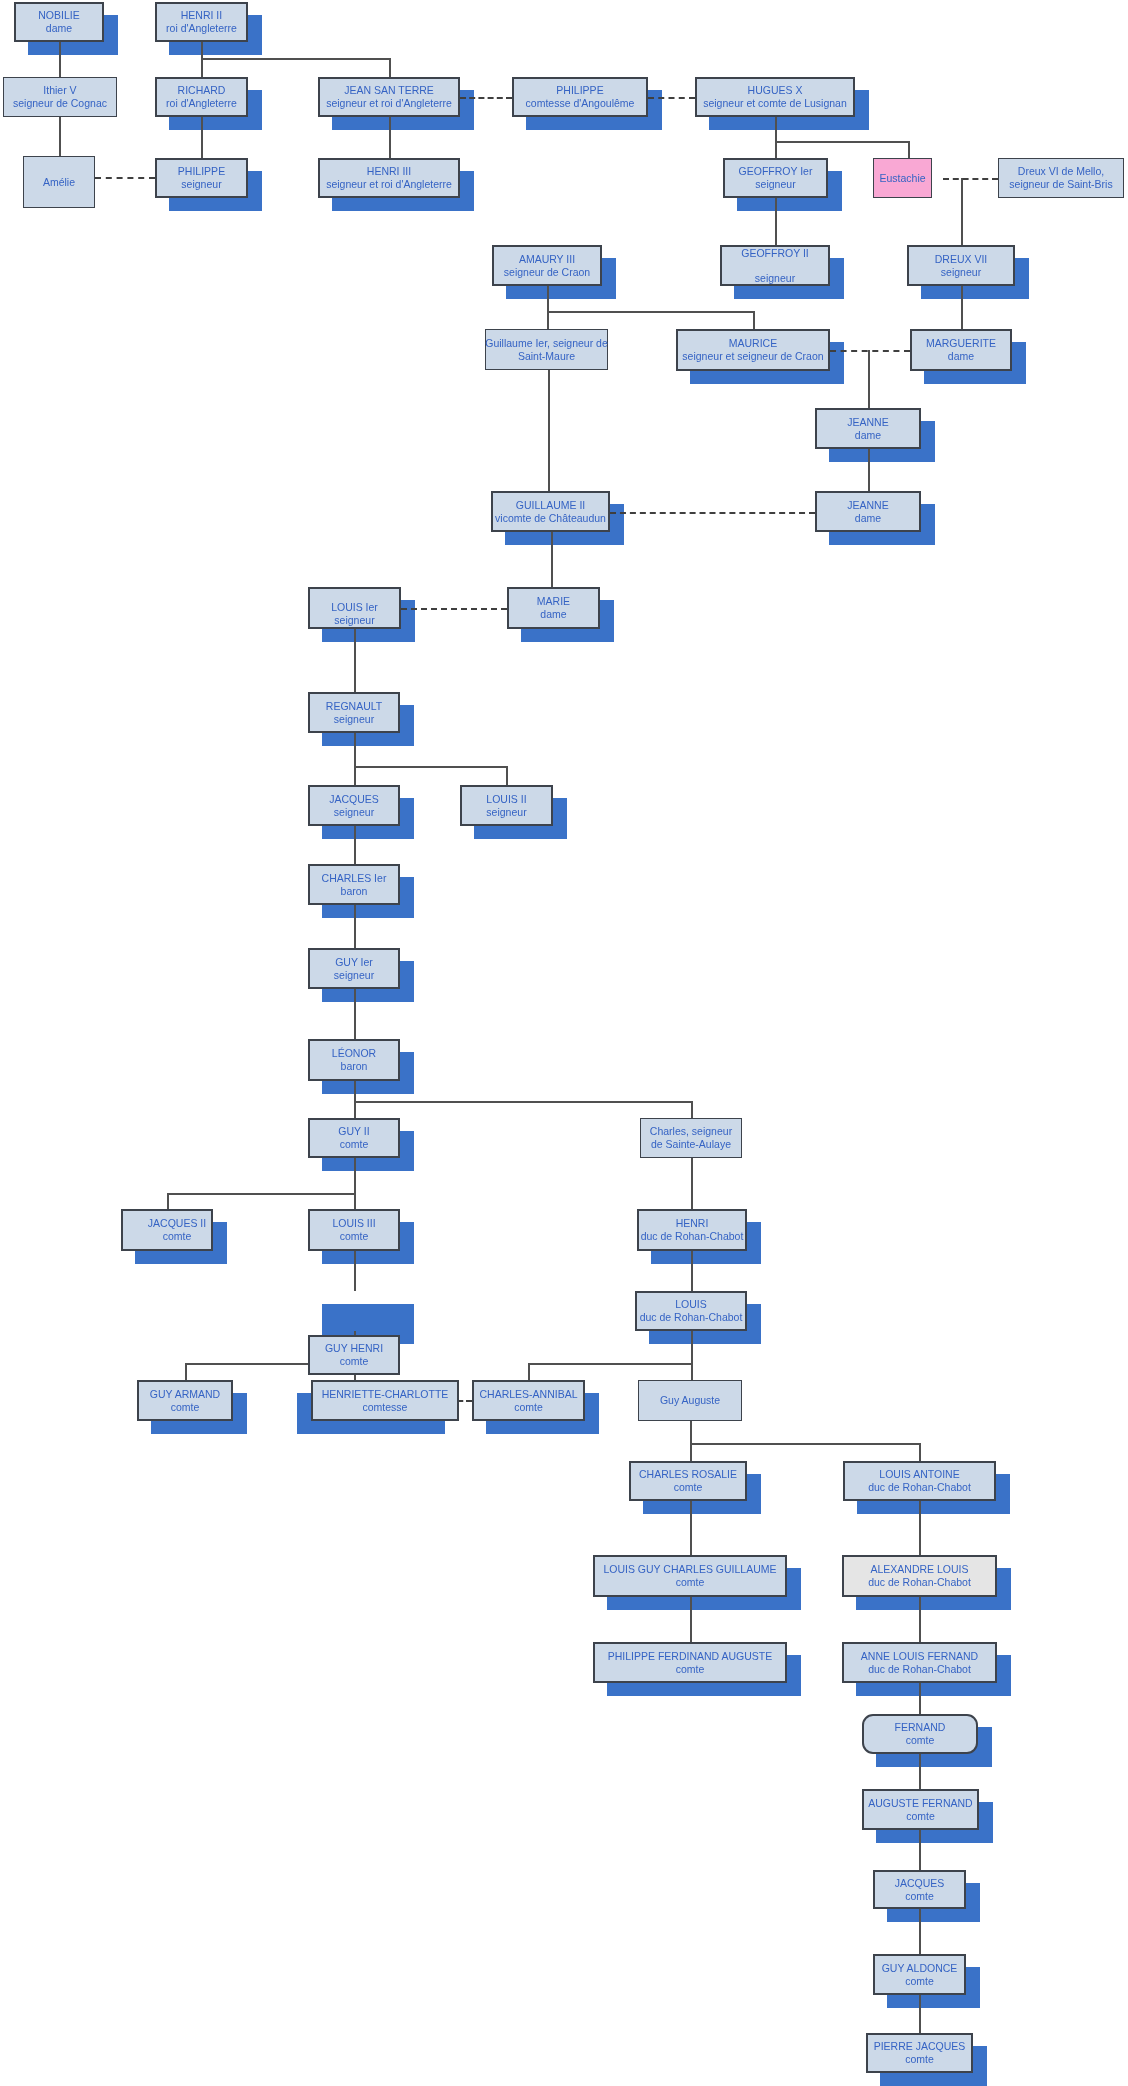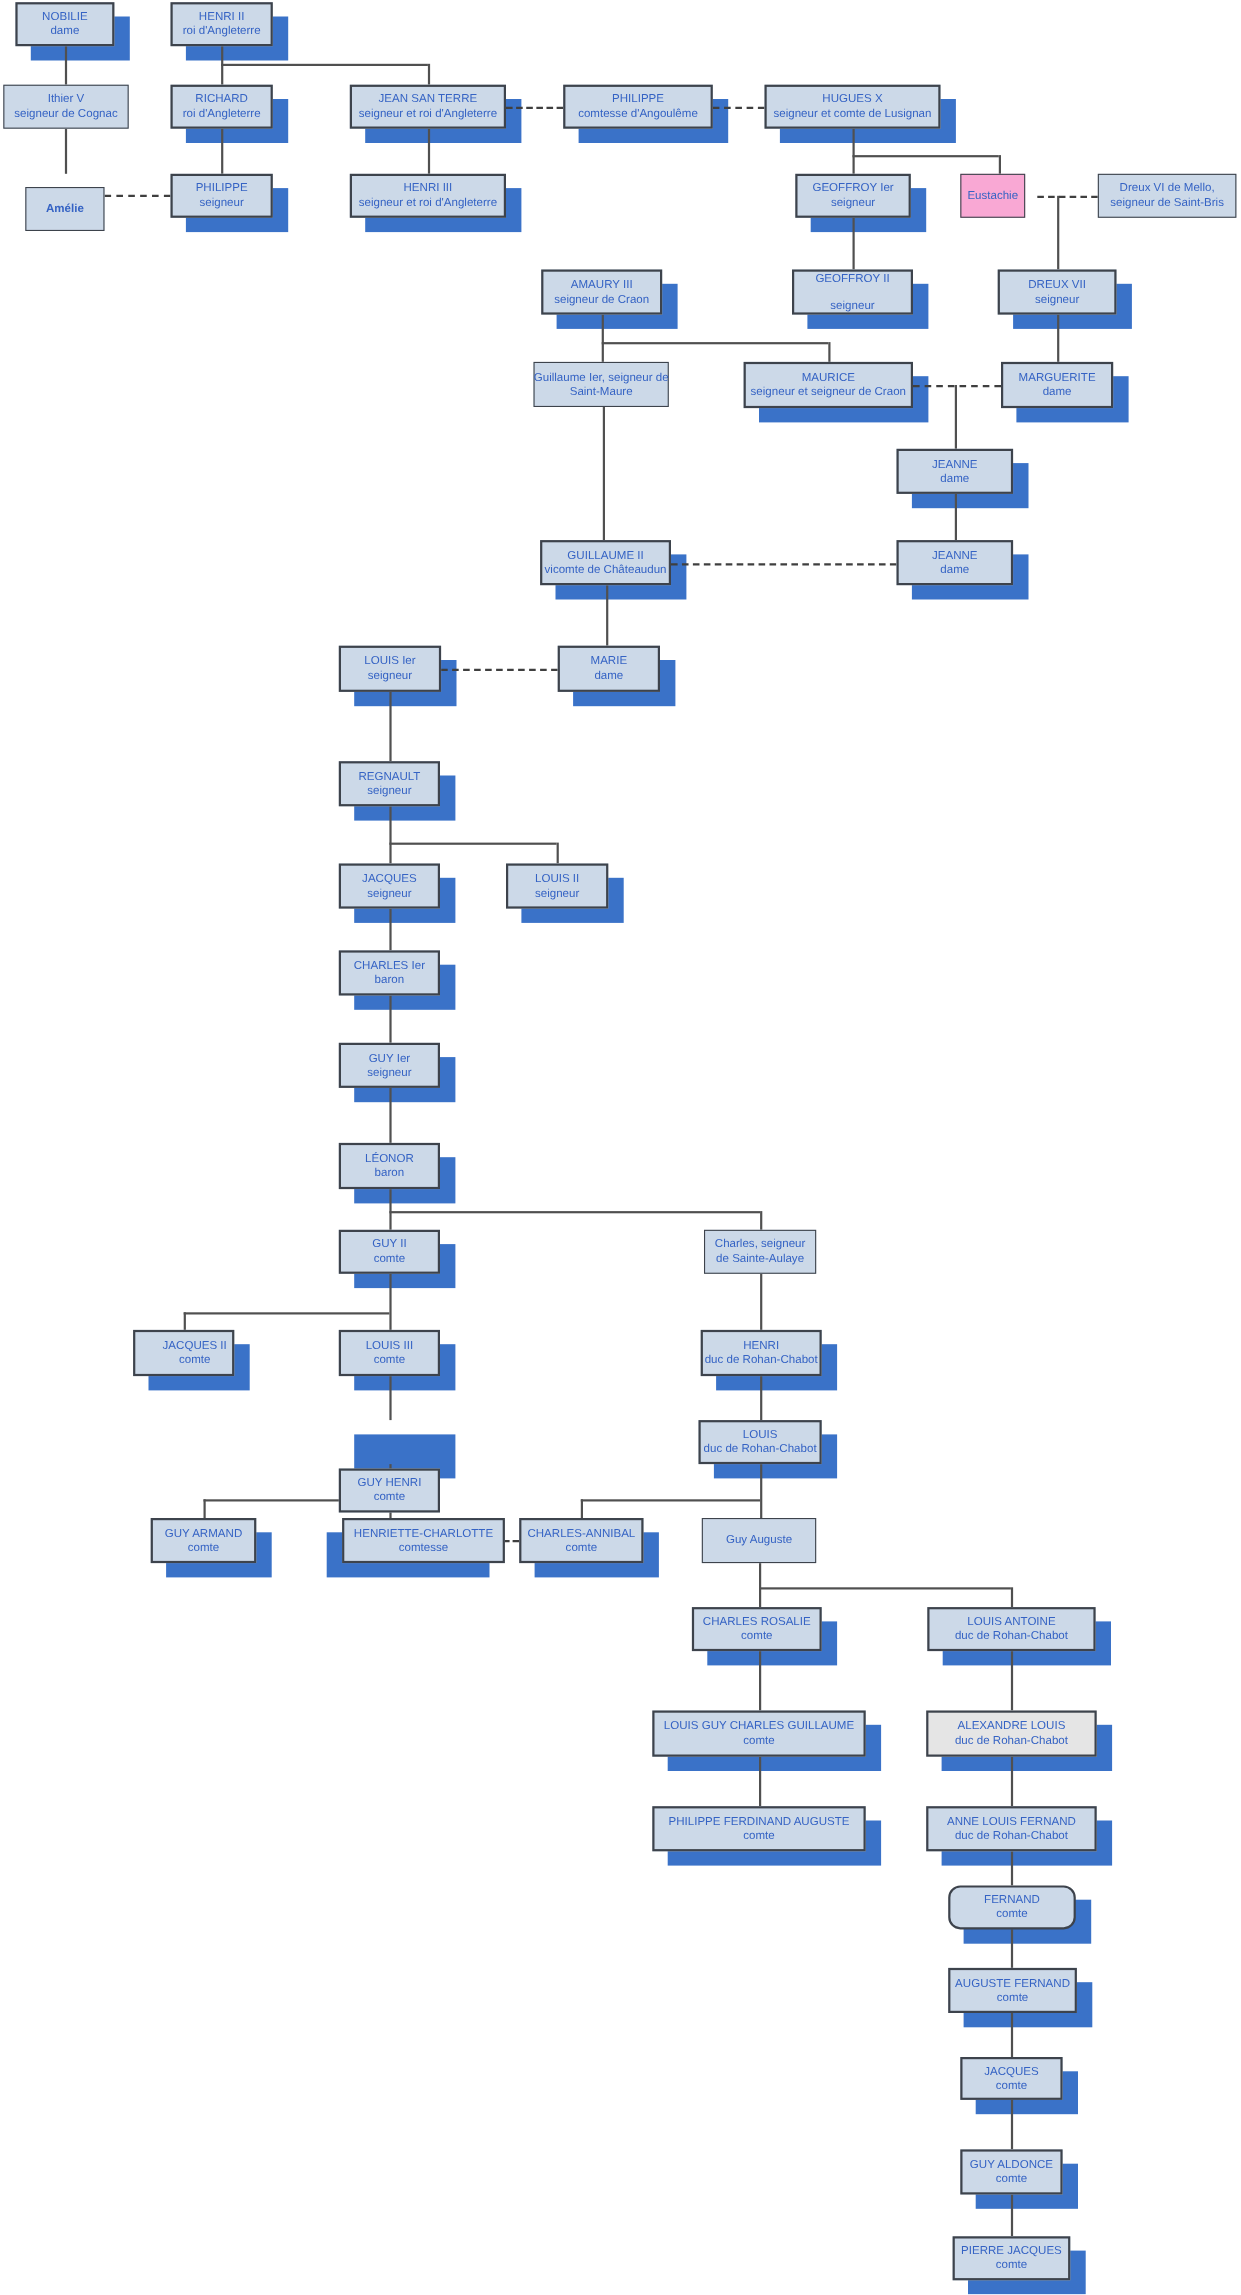--- a/index.html
+++ b/index.html
@@ -128,21 +128,21 @@
     <div class="shadow" style="left: 526px; top: 90px; width: 136px; height: 40px; background: rgb(58, 114, 200);"></div>
     <div class="node" style="left: 512px; top: 77px; width: 136px; height: 40px; background: rgb(204, 217, 232); border-color: rgb(61, 67, 76); color: rgb(53, 99, 196);">
       <span>PHILIPPE</span>
       <span>comtesse d'Angoulême</span>
     </div>
     <div class="shadow" style="left: 709px; top: 90px; width: 160px; height: 40px; background: rgb(58, 114, 200);"></div>
     <div class="node" style="left: 695px; top: 77px; width: 160px; height: 40px; background: rgb(204, 217, 232); border-color: rgb(61, 67, 76); color: rgb(53, 99, 196);">
       <span>HUGUES X</span>
       <span>seigneur et comte de Lusignan</span>
     </div>
-    <div class="node noshadow" style="left: 23px; top: 170px; width: 72px; height: 40px; background: rgb(204, 217, 232); border-color: rgb(61, 67, 76); color: rgb(53, 99, 196); font-weight: bold;">
+    <div class="node noshadow" style="left: 23px; top: 156px; width: 72px; height: 52px; background: rgb(204, 217, 232); border-color: rgb(61, 67, 76); color: rgb(53, 99, 196);">
       <span>Amélie</span>
     </div>
     <div class="shadow" style="left: 169px; top: 171px; width: 93px; height: 40px; background: rgb(58, 114, 200);"></div>
     <div class="node" style="left: 155px; top: 158px; width: 93px; height: 40px; background: rgb(204, 217, 232); border-color: rgb(61, 67, 76); color: rgb(53, 99, 196);">
       <span>PHILIPPE</span>
       <span>seigneur</span>
     </div>
     <div class="shadow" style="left: 332px; top: 171px; width: 142px; height: 40px; background: rgb(58, 114, 200);"></div>
     <div class="node" style="left: 318px; top: 158px; width: 142px; height: 40px; background: rgb(204, 217, 232); border-color: rgb(61, 67, 76); color: rgb(53, 99, 196);">
       <span>HENRI III</span>
@@ -198,21 +198,21 @@
     <div class="node" style="left: 815px; top: 491px; width: 106px; height: 41px; background: rgb(204, 217, 232); border-color: rgb(61, 67, 76); color: rgb(53, 99, 196);">
       <span>JEANNE</span>
       <span>dame</span>
     </div>
     <div class="shadow" style="left: 505px; top: 504px; width: 119px; height: 41px; background: rgb(58, 114, 200);"></div>
     <div class="node" style="left: 491px; top: 491px; width: 119px; height: 41px; background: rgb(204, 217, 232); border-color: rgb(61, 67, 76); color: rgb(53, 99, 196);">
       <span>GUILLAUME II</span>
       <span>vicomte de Châteaudun</span>
     </div>
     <div class="shadow" style="left: 322px; top: 600px; width: 93px; height: 42px; background: rgb(58, 114, 200);"></div>
-    <div class="node" style="left: 308px; top: 587px; width: 93px; height: 42px; background: rgb(204, 217, 232); border-color: rgb(61, 67, 76); color: rgb(53, 99, 196);">
+    <div class="node" style="left: 308px; top: 587px; width: 93px; height: 42px; background: rgb(204, 217, 232); border-color: rgb(61, 67, 76); color: rgb(53, 99, 196); justify-content: flex-end;">
       <span>LOUIS Ier</span>
       <span>seigneur</span>
     </div>
     <div class="shadow" style="left: 521px; top: 600px; width: 93px; height: 42px; background: rgb(58, 114, 200);"></div>
     <div class="node" style="left: 507px; top: 587px; width: 93px; height: 42px; background: rgb(204, 217, 232); border-color: rgb(61, 67, 76); color: rgb(53, 99, 196);">
       <span>MARIE</span>
       <span>dame</span>
     </div>
     <div class="shadow" style="left: 322px; top: 705px; width: 92px; height: 41px; background: rgb(58, 114, 200);"></div>
     <div class="node" style="left: 308px; top: 692px; width: 92px; height: 41px; background: rgb(204, 217, 232); border-color: rgb(61, 67, 76); color: rgb(53, 99, 196);">

